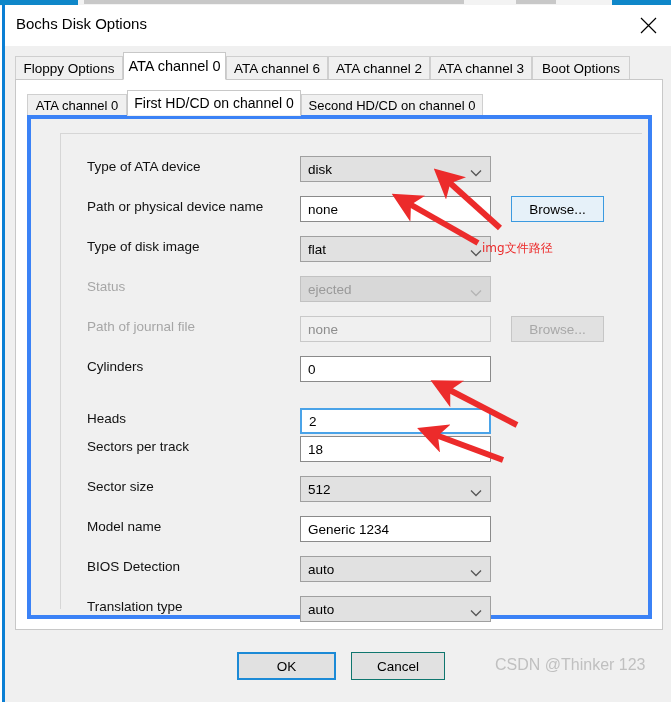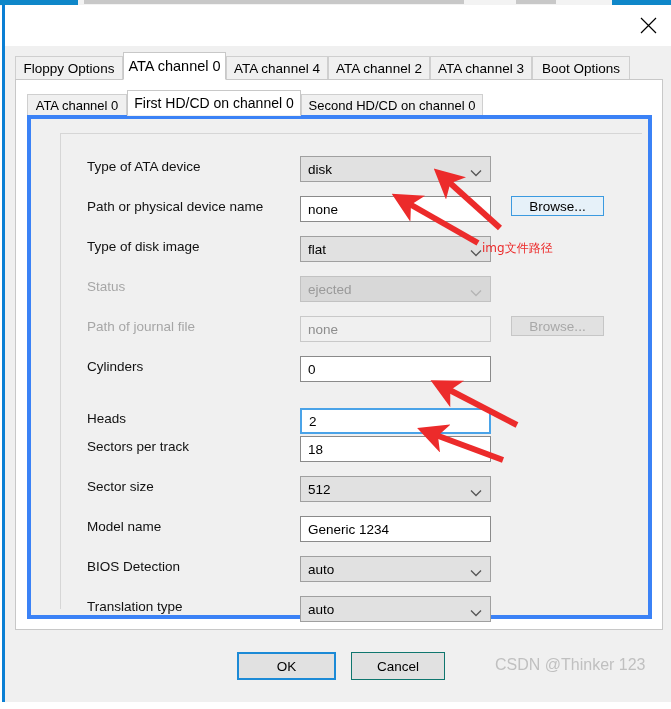--- a/index.html
+++ b/index.html
@@ -142,21 +142,21 @@
     background: #ffffff;
     border: 1px solid #8a8a8a;
     cursor: text;
   }
   .text.focused { border: 2px solid #4aa3e8; }
   .text.disabled {
     background: #f0f0f0; border: 1px solid #c9c9c9; color: #8d8d8d;
   }
 
   .browse {
-    position: absolute; left: 450px; width: 93px; height: 20px;
+    position: absolute; left: 450px; width: 93px; height: 26px;
     background: #e1e1e1;
     border: 1px solid #9a9a9a;
     font-size: 13.5px; color: #000;
     display: flex; align-items: center; justify-content: center;
     cursor: pointer;
   }
   .browse.active { border: 1px solid #3b9ae0; background: #e6f1f9; }
   .browse.disabled { background: #e1e1e1; border: 1px solid #c6c6c6; color: #a8a8a8; }
 
   
@@ -195,38 +195,39 @@
 <div id="bg-strip">
   <div class="bg-chip" style="left:0px;width:78px;"></div>
   <div class="bg-chip2" style="left:84px;width:380px;"></div>
   <div class="bg-chip2" style="left:516px;width:40px;"></div>
   <div class="bg-chip" style="left:612px;width:59px;"></div>
 </div>
 
 <div id="dialog">
 
   <div id="titlebar">
+    <div id="title-text">Bochs Disk Options</div>
     <div id="close-btn">
       <span>
         <svg width="17" height="17" viewBox="0 0 17 17">
           <path d="M1,1 L16,16 M16,1 L1,16" stroke="#000" stroke-width="1.2" fill="none"></path>
         </svg>
       </span>
     </div>
   </div>
 
   <div id="tabstrip-outer">
     <div class="tab" style="left:0px;   width:108px;">
         <span>Floppy Options</span>
       </div>
     <div class="tab selected" style="left:108px; width:103px;">
         <span>ATA channel 0</span>
       </div>
     <div class="tab" style="left:211px; width:102px;">
-        <span>ATA channel 4</span>
+        <span>ATA channel 6</span>
       </div>
     <div class="tab" style="left:313px; width:102px;">
         <span>ATA channel 2</span>
       </div>
     <div class="tab" style="left:415px; width:102px;">
         <span>ATA channel 3</span>
       </div>
     <div class="tab" style="left:517px; width:98px;">
         <span>Boot Options</span>
       </div>

